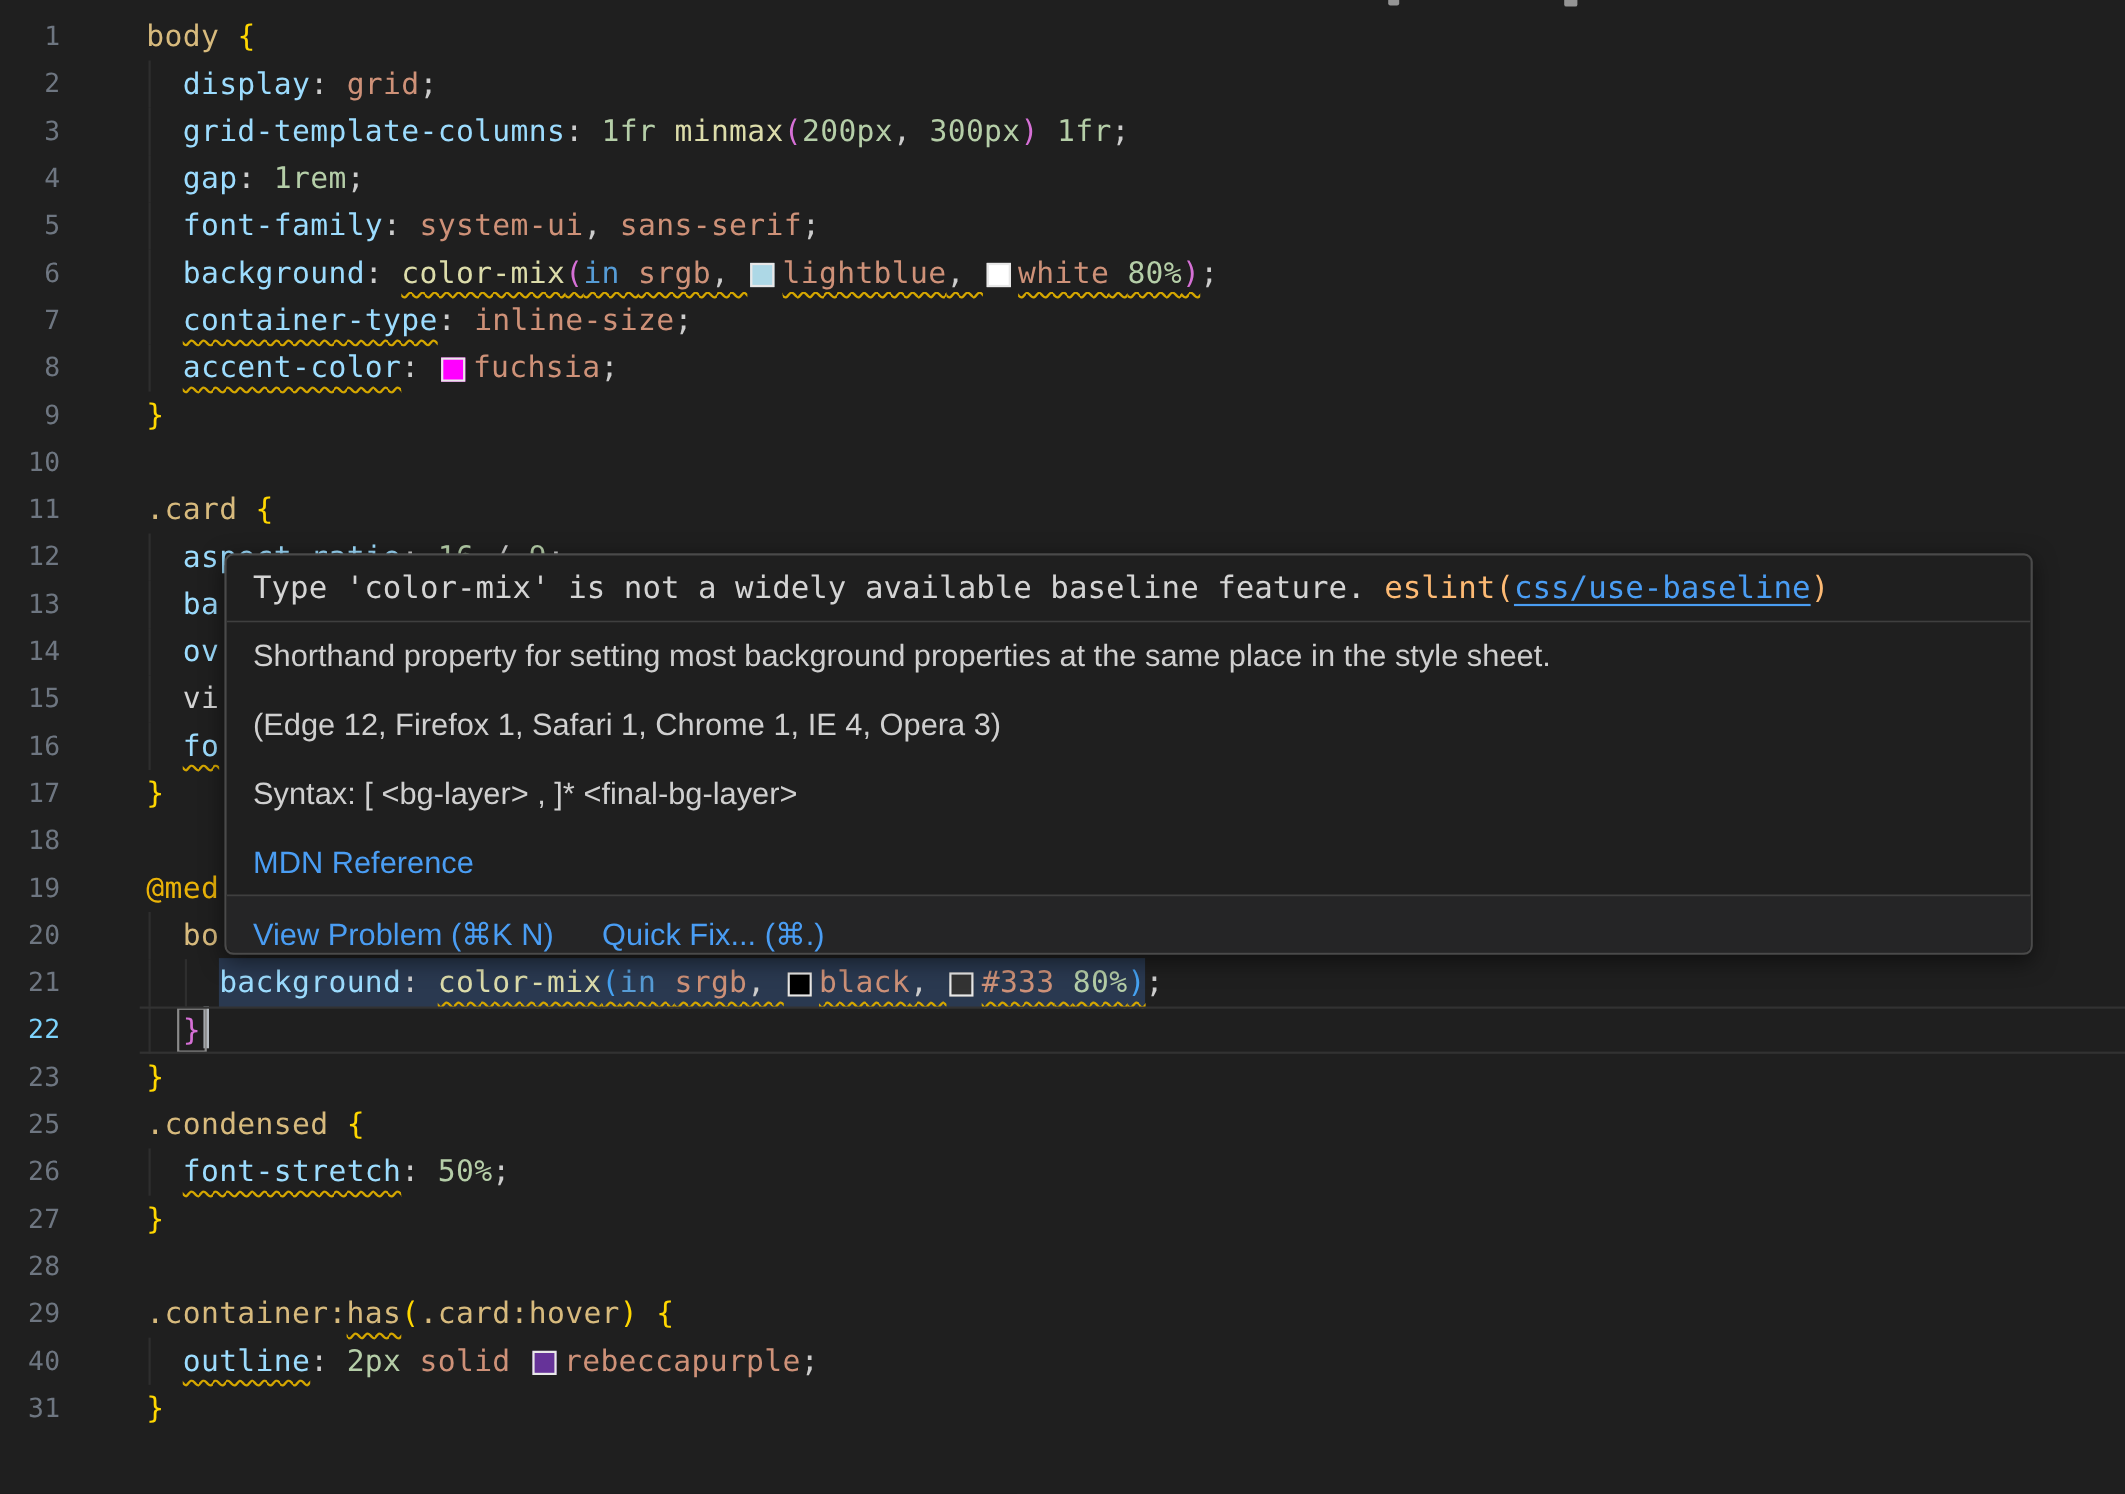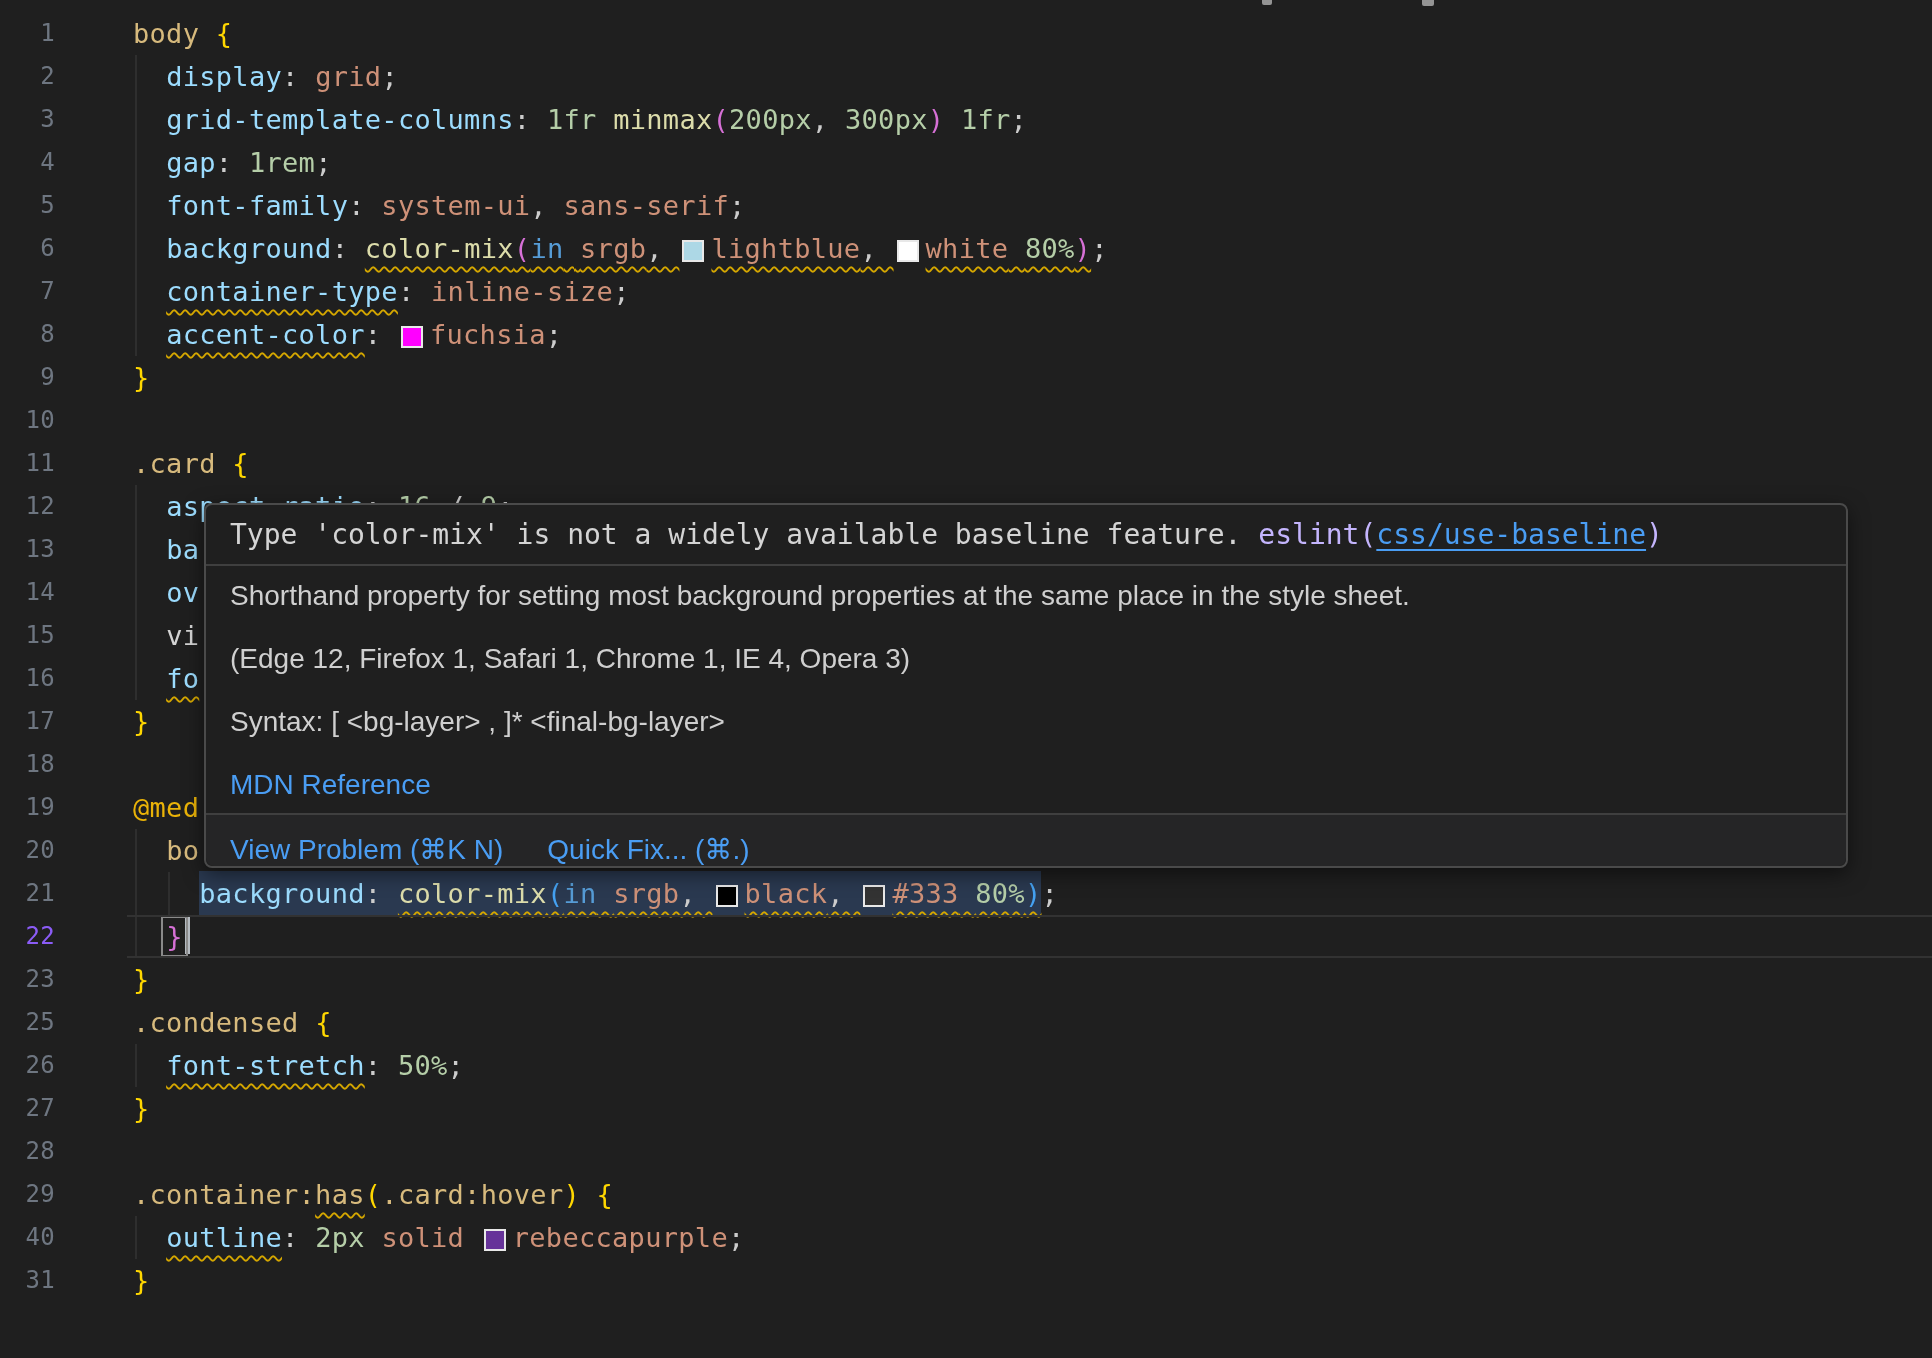--- a/index.html
+++ b/index.html
@@ -4,21 +4,21 @@
 <style>
   html,body{margin:0;padding:0;background:#1f1f1f;}
   #screen{position:relative;width:1932px;height:1358px;overflow:hidden;background:#1f1f1f;}
 
   
   #code{position:absolute;top:12px;left:0;right:0;}
   .line{display:flex;height:43px;line-height:43px;
         font-family:"DejaVu Sans Mono","Liberation Mono",monospace;
         font-size:27px;letter-spacing:.3px;}
   .ln{flex:0 0 55px;text-align:right;color:#6e7681;font-size:24px;}
-  .line.active .ln{color:#8b5cf6;text-align:right;}
+  .line.active .ln{color:#7dd3fc;text-align:right;}
   .lc{flex:1;padding-left:78px;white-space:pre;position:relative;color:#cccccc;}
   .line.active .lc::after{content:"";position:absolute;left:72px;right:0;top:0;bottom:0;
         border-top:2px solid #323232;border-bottom:2px solid #323232;pointer-events:none;}
   .lc i.guide{position:absolute;top:0;bottom:0;width:2px;background:#2e2e2e;}
 
   .tk-sel{color:#d7ba7d}.tk-prop{color:#9cdcfe}.tk-val{color:#ce9178}
   .tk-num{color:#b5cea8}.tk-fn{color:#dcdcaa}.tk-kw{color:#569cd6}
   .tk-at{color:#eab308}.tk-b1{color:#ffd700}.tk-b2{color:#d670d6}
   .tk-b3{color:#45a2f2}.tk-pu{color:#cccccc}.tk-pl{color:#d4d4d4}
 
@@ -34,21 +34,21 @@
   .frag{position:absolute;top:0;background:#949494;height:5px;border-radius:0 0 2px 2px;}
 
   
   #hover{position:absolute;left:204px;top:503px;width:1644px;height:365px;
          box-sizing:border-box;background:#1f1f1f;border:2px solid #4a4a4a;border-radius:8px;
          box-shadow:0 6px 20px rgba(0,0,0,.5);z-index:10;display:flex;flex-direction:column;
          font-family:"Liberation Sans","DejaVu Sans",sans-serif;color:#cfcfcf;}
   .hv-diag{flex:0 0 59px;border-bottom:2px solid #3f3f3f;display:flex;align-items:center;
          padding:0 24px;font-family:"DejaVu Sans Mono","Liberation Mono",monospace;
          font-size:28px;color:#d4d4d4;white-space:pre;overflow:hidden;border-radius:8px 8px 0 0;}
-  .hv-diag .dim{color:#c4b5fd;text-align:center;}
+  .hv-diag .dim{color:#fdba74;text-align:center;}
   .hv-link{color:#4a9df3;text-decoration:underline;text-underline-offset:5px;cursor:pointer;}
   .hv-body{flex:1;padding:16px 24px 0;font-size:28px;overflow:hidden;}
   .hv-body p{margin:0 0 35px;line-height:28px;}
   .mdn{color:#4a9df3;cursor:pointer;}
   .hv-actions{flex:0 0 51px;border-top:2px solid #3f3f3f;background:#252526;display:flex;
          align-items:flex-end;gap:44px;padding:0 24px;font-size:28px;border-radius:0 0 8px 8px;}
   .hv-action{color:#4a9df3;cursor:pointer;white-space:pre;}
 </style>
 </head>
 <body>

